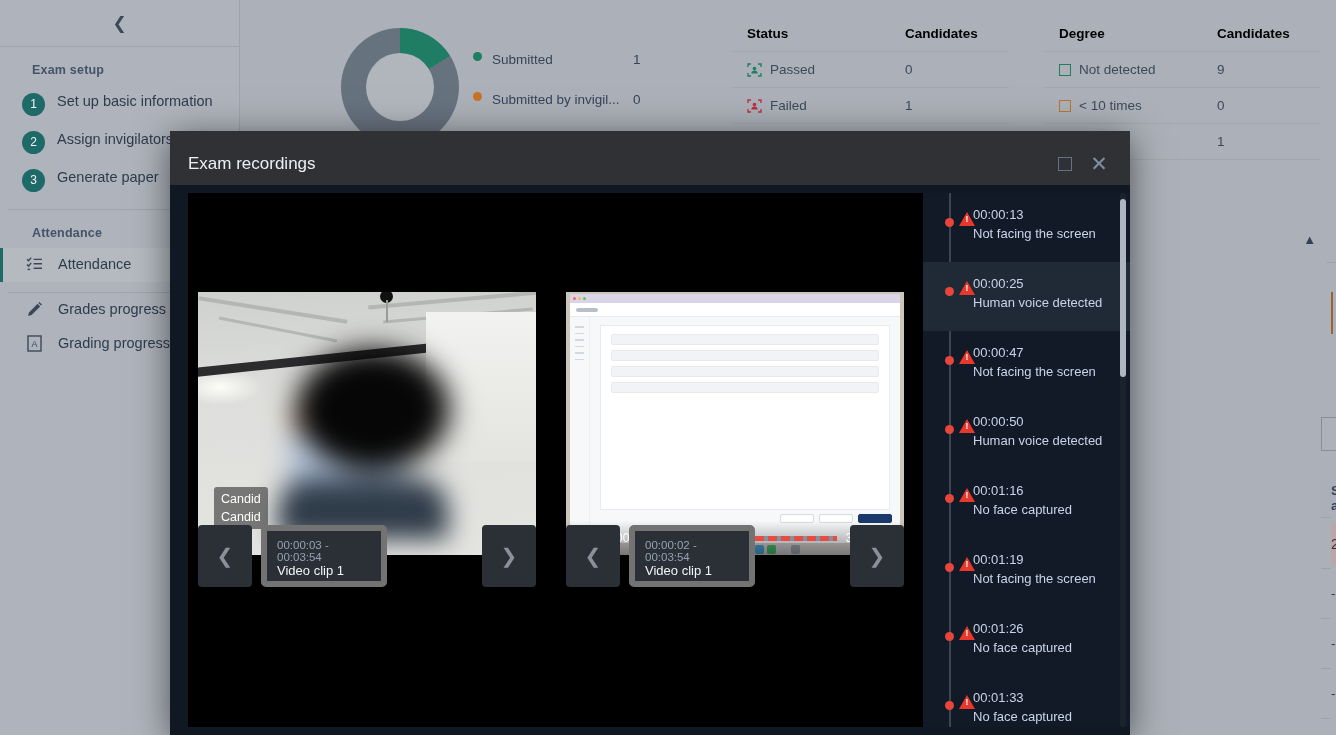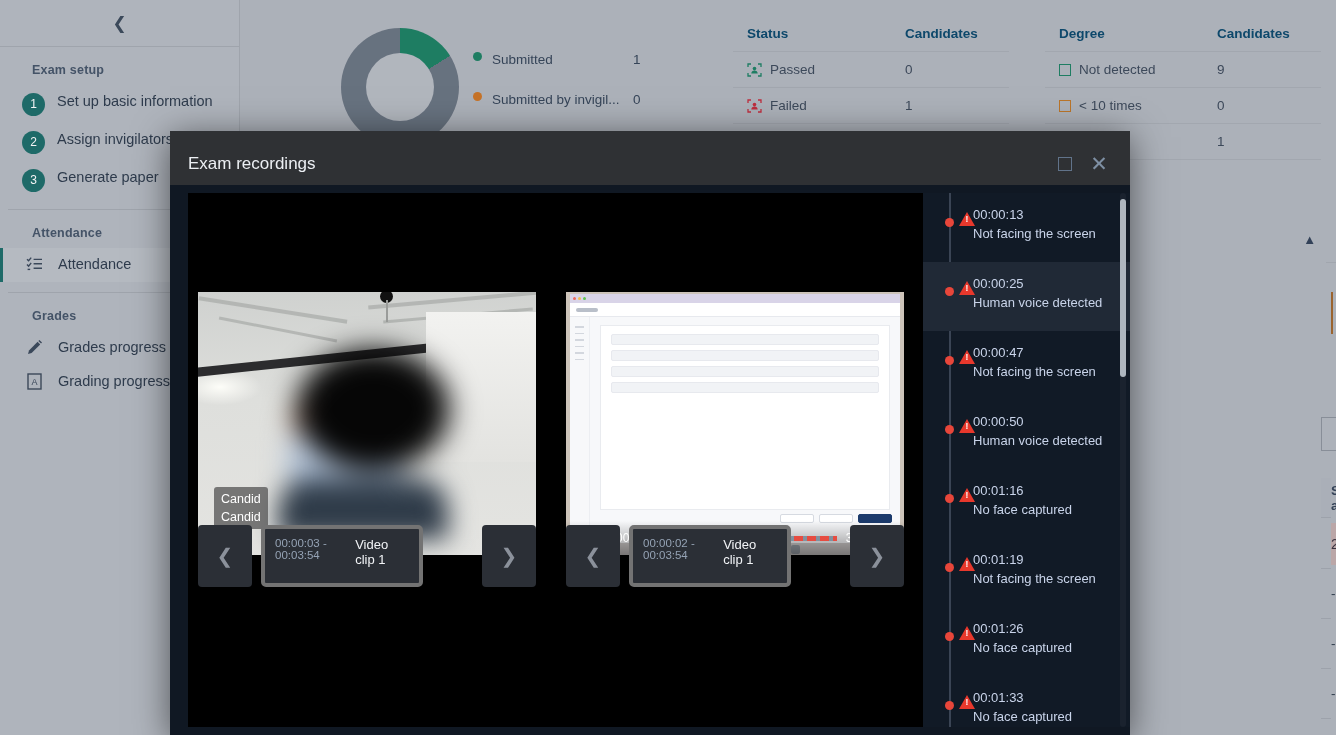--- a/index.html
+++ b/index.html
@@ -65,21 +65,21 @@
     color: #36465a; height: 23px; margin-bottom: 17px;
   }
   .lg-dot { width: 9px; height: 9px; border-radius: 50%; margin-right: 10px; flex:0 0 auto;}
   .lg-label { flex: 1; white-space: nowrap; overflow: hidden; }
   .lg-val { width: 30px; text-align: left; }
 
   
   .mtable { position: absolute; top: 16px; width: 276px; }
   .mt-head {
     display: flex; padding: 10px 14px; font-size: 13.5px;
-    font-weight: bold; color: #0c4a6e; border-bottom: 1px solid #a9aeb6;
+    font-weight: bold; color: #000000; border-bottom: 1px solid #a9aeb6;
   }
   .mt-row {
     display: flex; padding: 10px 14px; font-size: 13.5px;
     color: #3e4b5c; border-bottom: 1px solid #a9aeb6; align-items: center;
   }
   .mt-c1 { flex: 1; display: flex; align-items: center; gap: 8px; }
   .mt-c2 { width: 90px; }
   .sq { width: 12px; height: 12px; border: 1.6px solid #1e8265; flex:0 0 auto;}
 
   
@@ -268,24 +268,24 @@
   .clips-row {
     position: absolute; left: 10px; top: 325px; display: flex; gap: 30px;
   }
   .clipstrip { width: 338px; height: 76px; display: flex; align-items: center; }
   .arrow-btn {
     width: 54px; height: 62px; background: #2b2f36; border-radius: 4px;
     display: flex; align-items: center; justify-content: center;
     color: #8b919b; font-size: 20px; flex: 0 0 auto;
   }
   .clip-card {
-    width: 162px; height: 62px; background: #2b2f36;
-    border: 4px solid #737373; border-radius: 5px;
+    width: 126px; height: 62px; background: #2b2f36;
+    border: 6px solid #737373; border-radius: 5px;
     margin: 0 9px; padding: 8px 10px; display: flex;
-    flex-direction: row; justify-content: space-between; flex:0 0 auto;
+    flex-direction: column; justify-content: space-between; flex:0 0 auto;
   }
   .clip-range { color: #95a3b5; font-size: 11.5px; }
   .clip-name { color: #f2f4f7; font-size: 13px; }
   .clip-spacer { flex: 1; }
 
   
   .events {
     width: 207px; flex: 0 0 auto; background: #111a26;
     position: relative; overflow: hidden;
     margin: 8px 0 8px 0;
@@ -359,21 +359,20 @@
             </g>
             <g stroke="#3c4a5c" stroke-width="1.4">
               <path d="M7.6 3.4h8.4M7.6 7.8h8.4M7.6 12.2h8.4"></path>
             </g>
           </svg>
       </span>
       <span>Attendance</span>
     </div>
     <div class="sb-divider"></div>
 
-    <div class="sb-section">Grades</div>
     <div class="sb-item">
       <span class="sb-ico">
         <svg width="17" height="17" viewBox="0 0 17 17">
             <path d="M2 15l1-3.6L11.6 2.8l2.6 2.6L5.6 14z" fill="#3c4a5c"></path>
             <path d="M12.4 2l2.6 2.6 1-1L13.4 1z" fill="#3c4a5c"></path>
           </svg>
       </span>
       <span>Grades progress</span>
     </div>
     <div class="sb-item">

